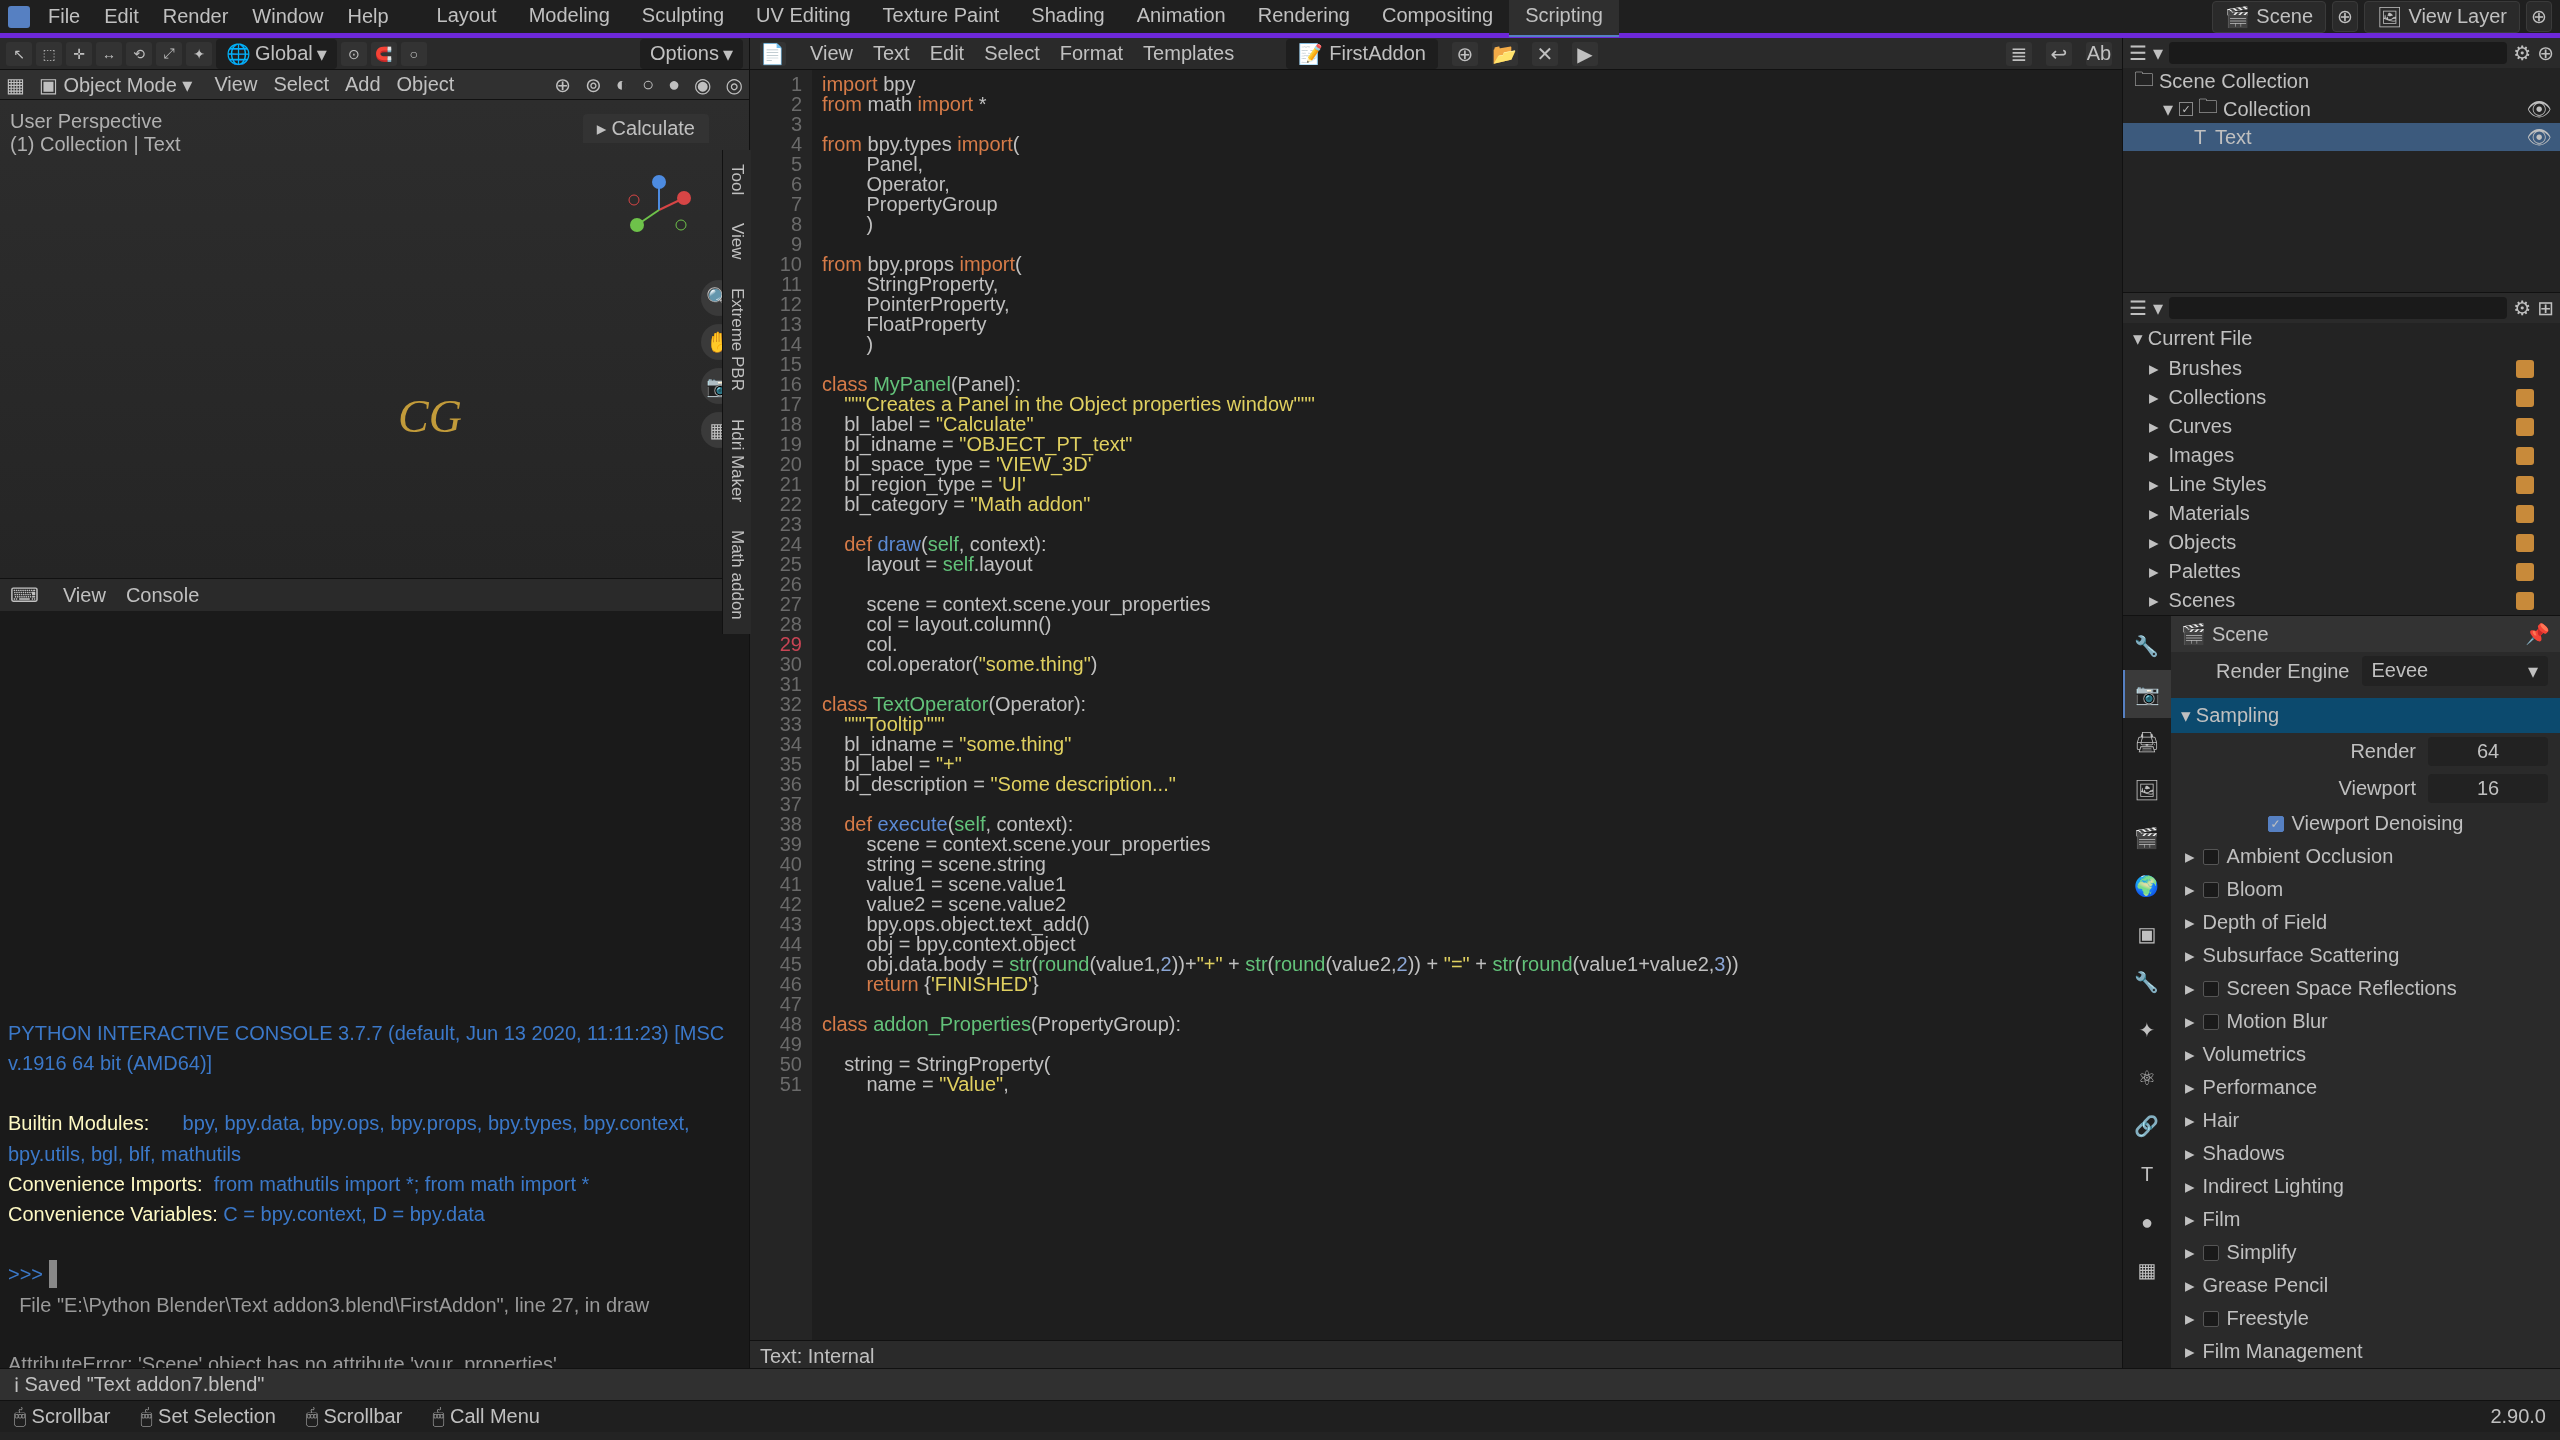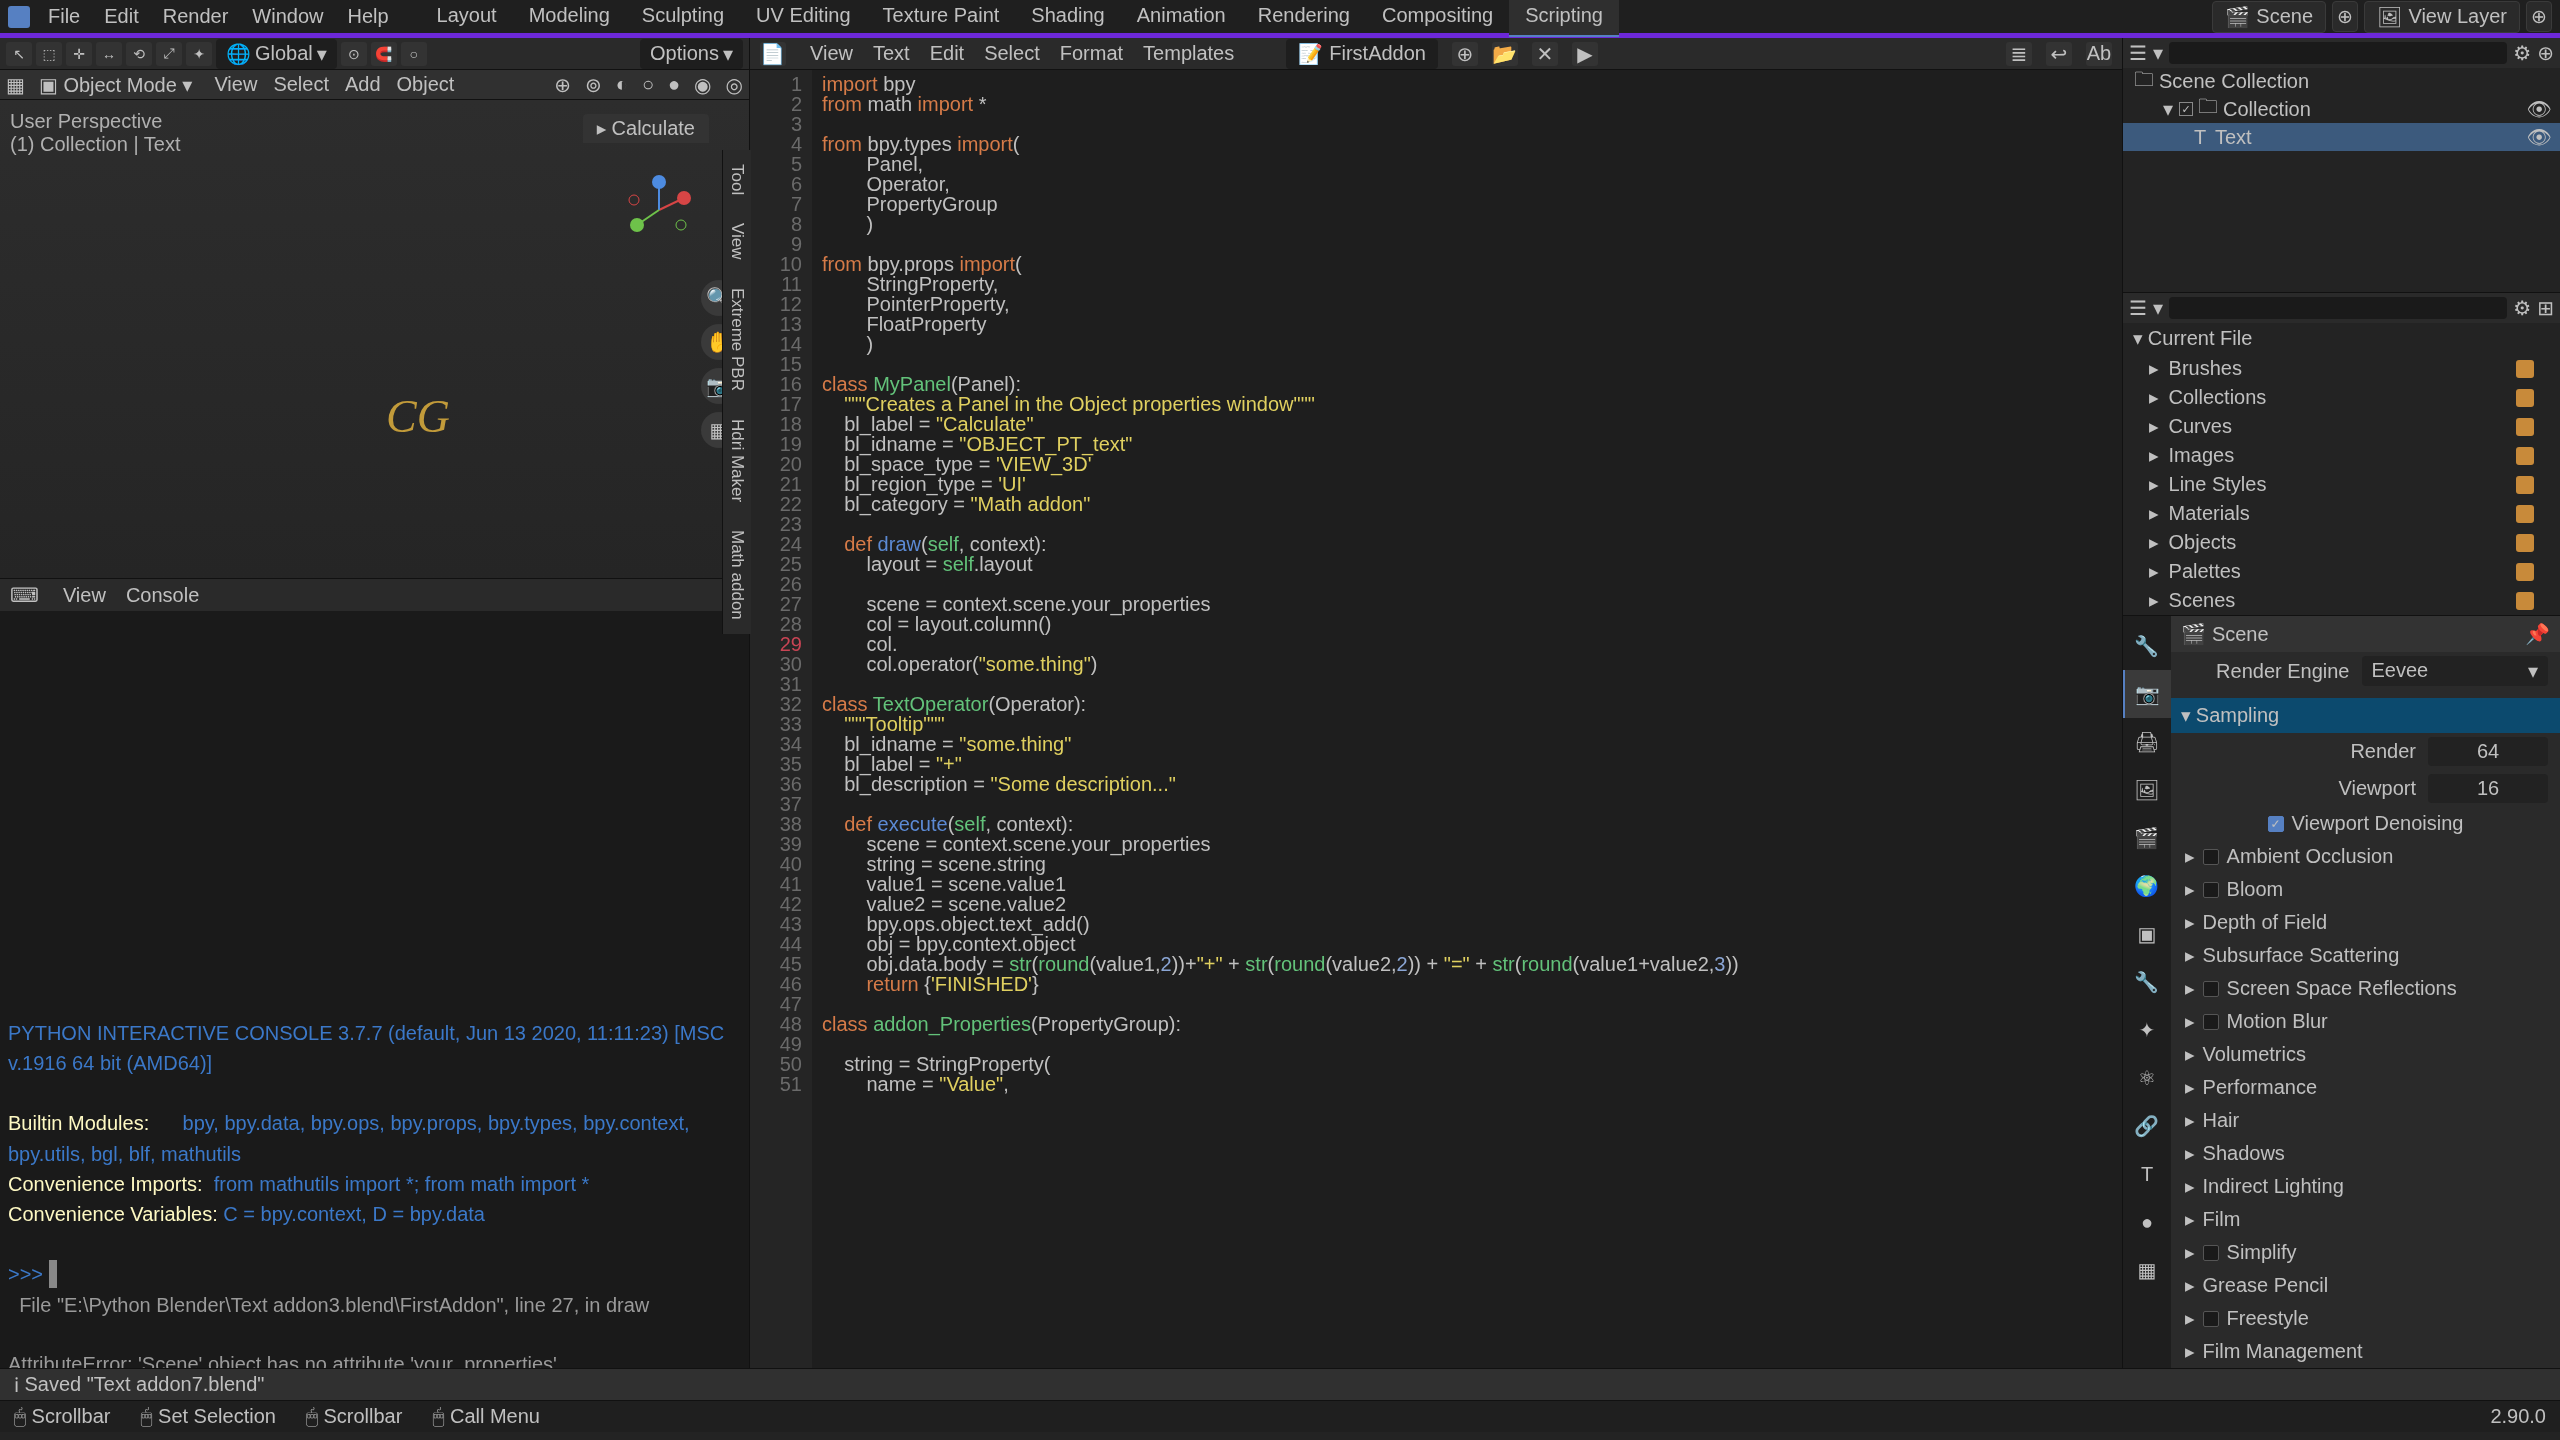--- a/index.html
+++ b/index.html
@@ -191,21 +191,21 @@
           <circle cx="15" cy="30" r="5" fill="none" stroke="#d64545"></circle>
           <circle cx="62" cy="55" r="5" fill="none" stroke="#6ec24a"></circle>
         </svg>
       </div>
       <div class="side-btns">
         <div>🔍</div>
         <div>✋</div>
         <div>📷</div>
         <div>▦</div>
       </div>
-      <div style="position:absolute;left:386px;top:290px;font-family:serif;font-style:italic;font-size:46px;color:#c29b3a">CG</div>
+      <div style="position:absolute;left:398px;top:290px;font-family:serif;font-style:italic;font-size:46px;color:#c29b3a">CG</div>
       <div class="vtabs" id="vtabs">
           <div>Tool</div>
           <div>View</div>
           <div>Extreme PBR</div>
           <div>Hdri Maker</div>
           <div>Math addon</div>
         </div>
     </div>
 
     <div class="console">
@@ -298,20 +298,21 @@
           <div>45</div>
           <div>46</div>
           <div>47</div>
           <div>48</div>
           <div>49</div>
           <div>50</div>
           <div>51</div>
         </div>
       <div class="code" id="code"><div><span class="kw">import</span><span class="op"> bpy</span></div><div><span class="kw">from</span><span class="op"> math </span><span class="kw">import</span><span class="op"> *</span></div><div><span class="op"> </span></div><div><span class="kw">from</span><span class="op"> bpy.types </span><span class="kw">import</span><span class="op">(</span></div><div><span class="op">        Panel,</span></div><div><span class="op">        Operator,</span></div><div><span class="op">        PropertyGroup</span></div><div><span class="op">        )</span></div><div><span class="op"> </span></div><div><span class="kw">from</span><span class="op"> bpy.props </span><span class="kw">import</span><span class="op">(</span></div><div><span class="op">        StringProperty,</span></div><div><span class="op">        PointerProperty,</span></div><div><span class="op">        FloatProperty</span></div><div><span class="op">        )</span></div><div><span class="op"> </span></div><div><span class="kw">class </span><span class="cls">MyPanel</span><span class="op">(Panel):</span></div><div><span class="op">    </span><span class="doc">"""Creates a Panel in the Object properties window"""</span></div><div><span class="op">    bl_label = </span><span class="str">"Calculate"</span></div><div><span class="op">    bl_idname = </span><span class="str">"OBJECT_PT_text"</span></div><div><span class="op">    bl_space_type = </span><span class="str">'VIEW_3D'</span></div><div><span class="op">    bl_region_type = </span><span class="str">'UI'</span></div><div><span class="op">    bl_category = </span><span class="str">"Math addon"</span></div><div><span class="op"> </span></div><div><span class="op">    </span><span class="kw">def </span><span class="fn">draw</span><span class="op">(</span><span class="cls">self</span><span class="op">, context):</span></div><div><span class="op">        layout = </span><span class="cls">self</span><span class="op">.layout</span></div><div><span class="op"> </span></div><div><span class="op">        scene = context.scene.your_properties</span></div><div><span class="op">        col = layout.column()</span></div><div><span class="op">        col.</span></div><div><span class="op">        col.operator(</span><span class="str">"some.thing"</span><span class="op">)</span></div><div><span class="op"> </span></div><div><span class="kw">class </span><span class="cls">TextOperator</span><span class="op">(Operator):</span></div><div><span class="op">    </span><span class="doc">"""Tooltip"""</span></div><div><span class="op">    bl_idname = </span><span class="str">"some.thing"</span></div><div><span class="op">    bl_label = </span><span class="str">"+"</span></div><div><span class="op">    bl_description = </span><span class="str">"Some description..."</span></div><div><span class="op"> </span></div><div><span class="op">    </span><span class="kw">def </span><span class="fn">execute</span><span class="op">(</span><span class="cls">self</span><span class="op">, context):</span></div><div><span class="op">        scene = context.scene.your_properties</span></div><div><span class="op">        string = scene.string</span></div><div><span class="op">        value1 = scene.value1</span></div><div><span class="op">        value2 = scene.value2</span></div><div><span class="op">        bpy.ops.object.text_add()</span></div><div><span class="op">        obj = bpy.context.object</span></div><div><span class="op">        obj.data.body = </span><span class="cls">str</span><span class="op">(</span><span class="cls">round</span><span class="op">(value1,</span><span class="num">2</span><span class="op">))+</span><span class="str">"+"</span><span class="op"> + </span><span class="cls">str</span><span class="op">(</span><span class="cls">round</span><span class="op">(value2,</span><span class="num">2</span><span class="op">)) + </span><span class="str">"="</span><span class="op"> + </span><span class="cls">str</span><span class="op">(</span><span class="cls">round</span><span class="op">(value1+value2,</span><span class="num">3</span><span class="op">))</span></div><div><span class="op">        </span><span class="kw">return</span><span class="op"> {</span><span class="str">'FINISHED'</span><span class="op">}</span></div><div><span class="op"> </span></div><div><span class="kw">class </span><span class="cls">addon_Properties</span><span class="op">(PropertyGroup):</span></div><div><span class="op"> </span></div><div><span class="op">    string = StringProperty(</span></div><div><span class="op">        name = </span><span class="str">"Value"</span><span class="op">,</span></div></div>
     </div>
+    <div class="te-footer"><span>Text: Internal</span></div>
   </div>
 
   <div class="right-col">
 
     <div class="outliner">
       <div class="outliner-header">
         <div class="btn">☰</div>
         <div class="btn">▾</div>
         <div class="search"></div>
         <div class="btn">⚙</div>

